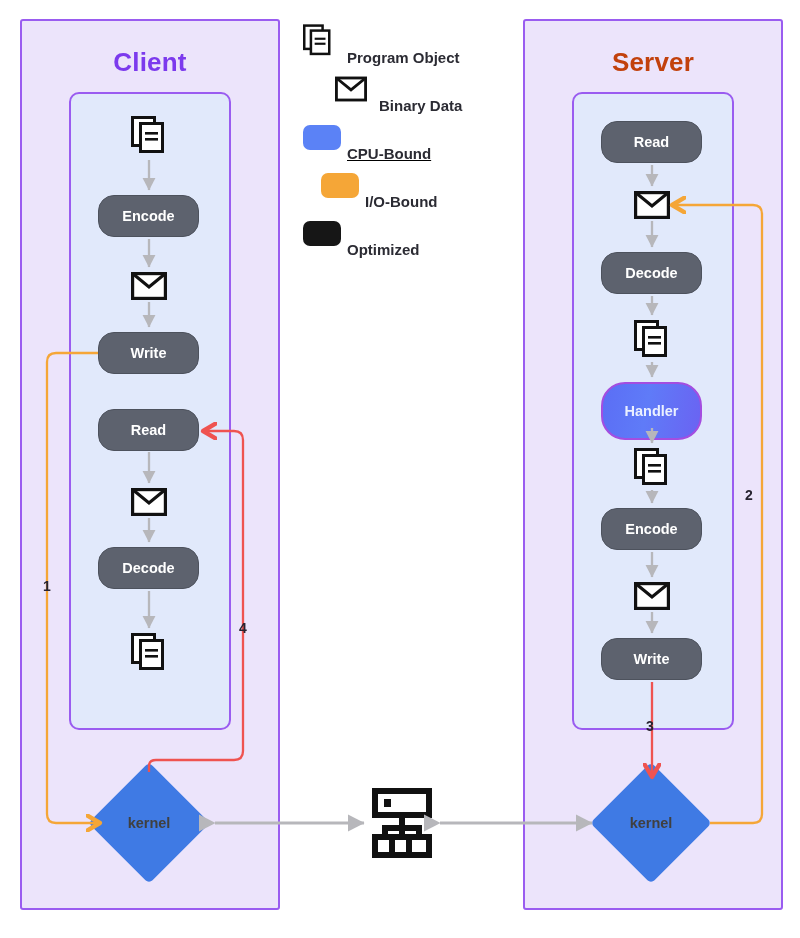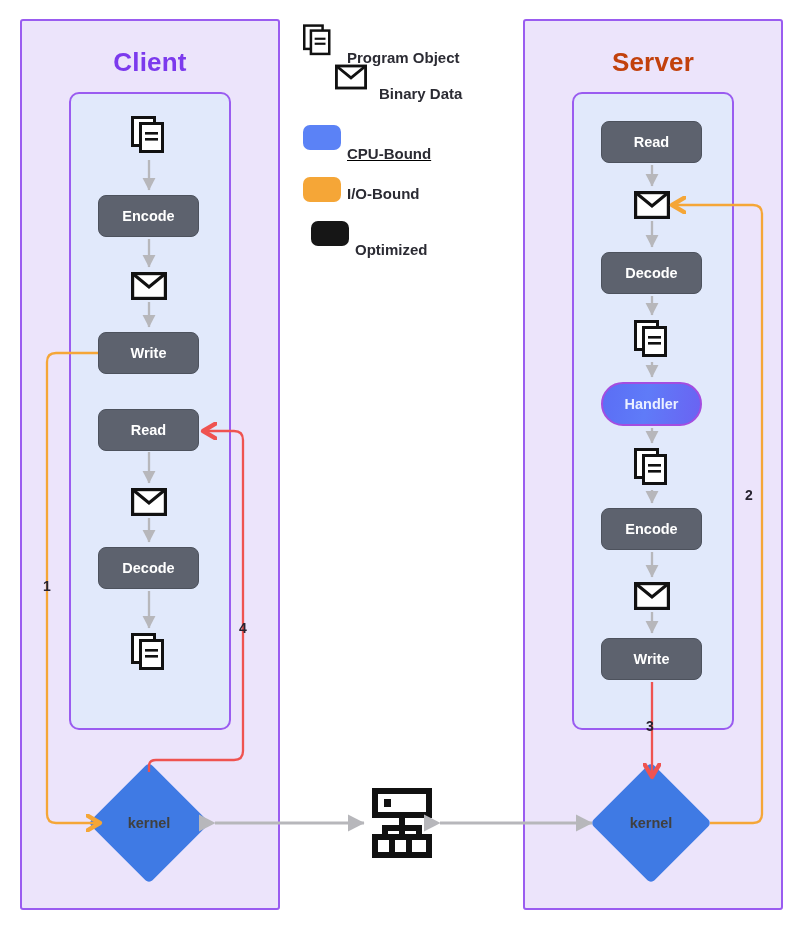--- a/index.html
+++ b/index.html
@@ -17,26 +17,26 @@
                font-size:26px;font-weight:bold;letter-spacing:.2px;}
   #client-title{color:#7c3aed;}
   #server-title{color:#c2410c;}
 
   
   .inner{position:absolute;background:#e1e9fb;border:2px solid #9a5cf0;border-radius:10px;}
   #client-inner{left:69px;top:92px;width:158px;height:634px;}
   #server-inner{left:572px;top:92px;width:158px;height:634px;}
 
   
-  .node{position:absolute;background:#5d626e;border:1px solid #4d525d;border-radius:8px;
+  .node{position:absolute;background:#5d626e;border:1px solid #4d525d;border-radius:16px;
         color:#ffffff;font-size:14.5px;font-weight:bold;display:flex;align-items:center;
         justify-content:center;box-sizing:border-box;}
   .node.w{width:101px;height:42px;}
 
-  .handler{position:absolute;width:101px;height:44px;border-radius:24px;
+  .handler{position:absolute;width:101px;height:58px;border-radius:24px;
            background:linear-gradient(100deg,#5b6ef5 0%,#5f7bf8 45%,#6a63f2 100%);
            border:2.5px solid #a44de0;color:#eaf0ff;font-size:14.5px;font-weight:bold;
            display:flex;align-items:center;justify-content:center;box-sizing:border-box;}
 
   .kernel{position:absolute;width:86px;height:86px;background:#3f7ae4;
           transform:rotate(45deg);border-radius:5px;}
   .kernel-label{position:absolute;width:120px;text-align:center;color:#404040;
                 font-size:14.5px;font-weight:bold;}
 
   
@@ -196,45 +196,45 @@
         <svg width="30" height="34" viewBox="0 0 36 40">
           <rect x="1.5" y="1.5" width="22" height="28" fill="#fff" stroke="#111" stroke-width="3"></rect>
           <rect x="9.5" y="7.5" width="22" height="28" fill="#fff" stroke="#111" stroke-width="3"></rect>
           <rect x="14" y="16" width="13" height="2.6" fill="#111"></rect>
           <rect x="14" y="22" width="13" height="2.6" fill="#111"></rect>
         </svg>
       </span>
       <span class="lg-tx">Program Object</span>
     </div>
 
-    <div class="lg-row" style="left:0;top:36px;padding-left:32px;">
+    <div class="lg-row" style="left:0;top:48px;padding-left:32px;">
       <span class="lg-ic">
         <svg width="32" height="26" viewBox="0 0 36 28">
           <rect x="1.6" y="1.6" width="32.8" height="24.8" fill="#fff" stroke="#111" stroke-width="3.2"></rect>
           <path d="M1.6 1.6 L18 15 L34.4 1.6" fill="none" stroke="#111" stroke-width="3.2"></path>
         </svg>
       </span>
       <span class="lg-tx">Binary Data</span>
     </div>
 
     <div class="lg-row" style="left:0;top:96px;text-decoration:underline;">
       <span class="lg-ic">
         <span class="lg-sw" style="background:#5b82f6;"></span>
       </span>
       <span class="lg-tx">CPU-Bound</span>
     </div>
 
-    <div class="lg-row" style="left:0;top:144px;align-items:flex-end;">
+    <div class="lg-row" style="left:18px;top:144px;">
       <span class="lg-ic">
         <span class="lg-sw" style="background:#f5a637;"></span>
       </span>
       <span class="lg-tx">I/O-Bound</span>
     </div>
 
-    <div class="lg-row" style="left:8px;top:192px;justify-content:space-between;">
+    <div class="lg-row" style="left:0;top:192px;justify-content:space-between;">
       <span class="lg-ic">
         <span class="lg-sw" style="background:#161616;"></span>
       </span>
       <span class="lg-tx">Optimized</span>
     </div>
 
   </div>
 
   <svg id="wires">
     <defs>

